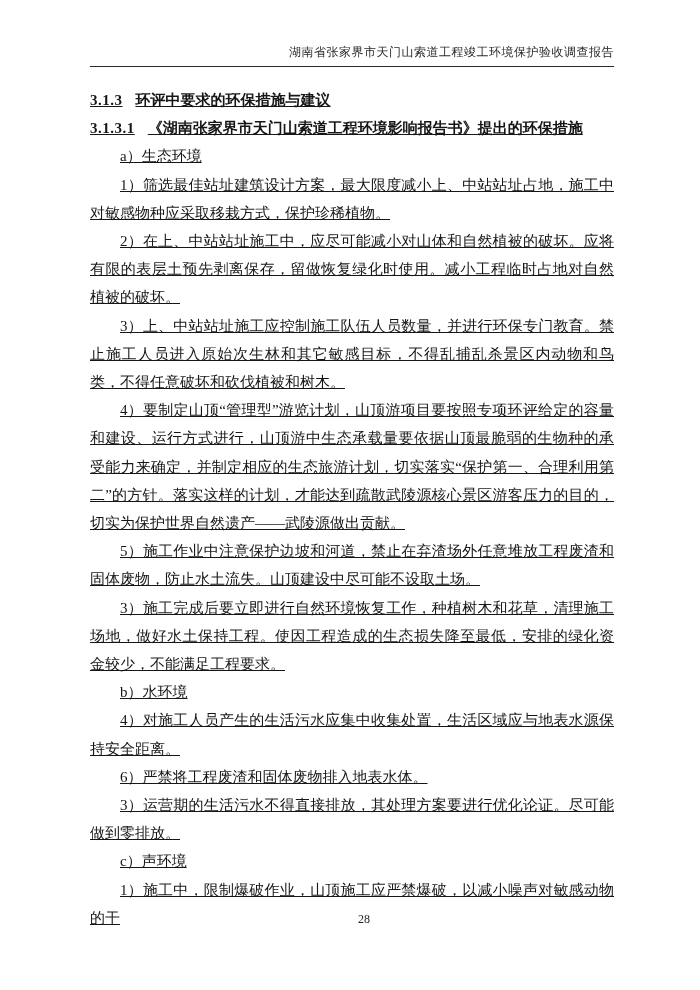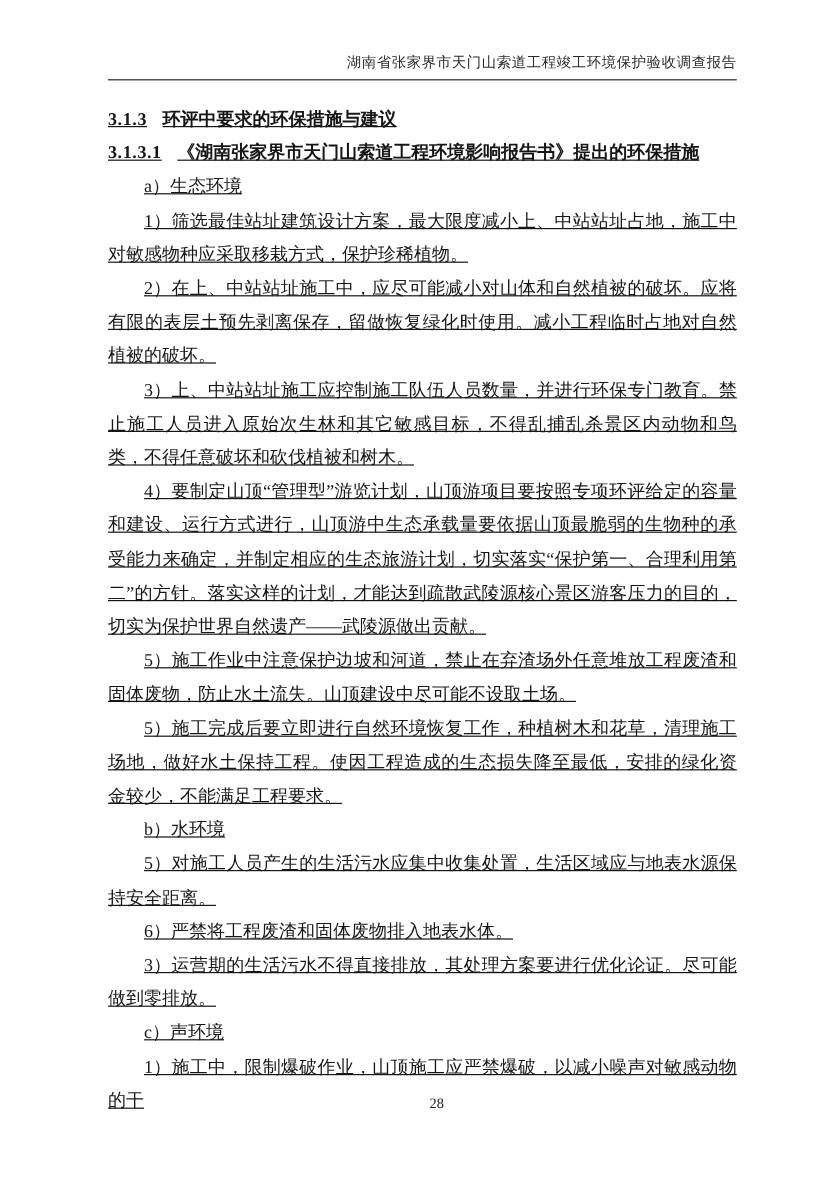--- a/index.html
+++ b/index.html
@@ -68,25 +68,25 @@
 
     <p class="heading"><span class="h-num">3.1.3.1</span><span>《湖南张家界市天门山索道工程环境影响报告书》提出的环保措施</span></p>
 
     <p class="sub-label">a）生态环境</p>
 
     <p class="para">1）筛选最佳站址建筑设计方案，最大限度减小上、中站站址占地，施工中对敏感物种应采取移栽方式，保护珍稀植物。</p>
     <p class="para">2）在上、中站站址施工中，应尽可能减小对山体和自然植被的破坏。应将有限的表层土预先剥离保存，留做恢复绿化时使用。减小工程临时占地对自然植被的破坏。</p>
     <p class="para">3）上、中站站址施工应控制施工队伍人员数量，并进行环保专门教育。禁止施工人员进入原始次生林和其它敏感目标，不得乱捕乱杀景区内动物和鸟类，不得任意破坏和砍伐植被和树木。</p>
     <p class="para">4）要制定山顶“管理型”游览计划，山顶游项目要按照专项环评给定的容量和建设、运行方式进行，山顶游中生态承载量要依据山顶最脆弱的生物种的承受能力来确定，并制定相应的生态旅游计划，切实落实“保护第一、合理利用第二”的方针。落实这样的计划，才能达到疏散武陵源核心景区游客压力的目的，切实为保护世界自然遗产——武陵源做出贡献。</p>
     <p class="para">5）施工作业中注意保护边坡和河道，禁止在弃渣场外任意堆放工程废渣和固体废物，防止水土流失。山顶建设中尽可能不设取土场。</p>
-    <p class="para">5）施工完成后要立即进行自然环境恢复工作，种植树木和花草，清理施工场地，做好水土保持工程。使因工程造成的生态损失降至最低，安排的绿化资金较少，不能满足工程要求。</p>
+    <p class="para">3）施工完成后要立即进行自然环境恢复工作，种植树木和花草，清理施工场地，做好水土保持工程。使因工程造成的生态损失降至最低，安排的绿化资金较少，不能满足工程要求。</p>
 
     <p class="sub-label">b）水环境</p>
 
-    <p class="para">5）对施工人员产生的生活污水应集中收集处置，生活区域应与地表水源保持安全距离。</p>
+    <p class="para">4）对施工人员产生的生活污水应集中收集处置，生活区域应与地表水源保持安全距离。</p>
     <p class="para">6）严禁将工程废渣和固体废物排入地表水体。</p>
     <p class="para">3）运营期的生活污水不得直接排放，其处理方案要进行优化论证。尽可能做到零排放。</p>
 
     <p class="sub-label">c）声环境</p>
 
     <p class="para">1）施工中，限制爆破作业，山顶施工应严禁爆破，以减小噪声对敏感动物的干</p>
 
   </div>
 
   <div class="page-footer">

